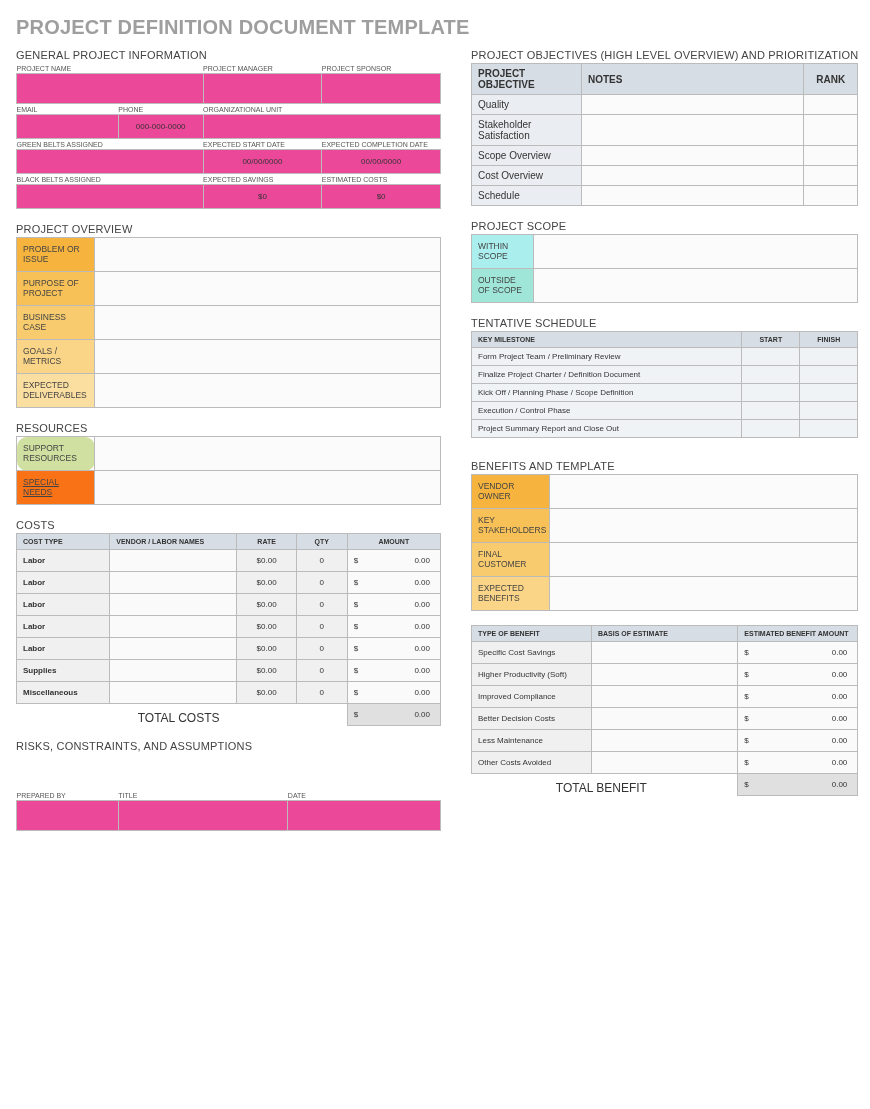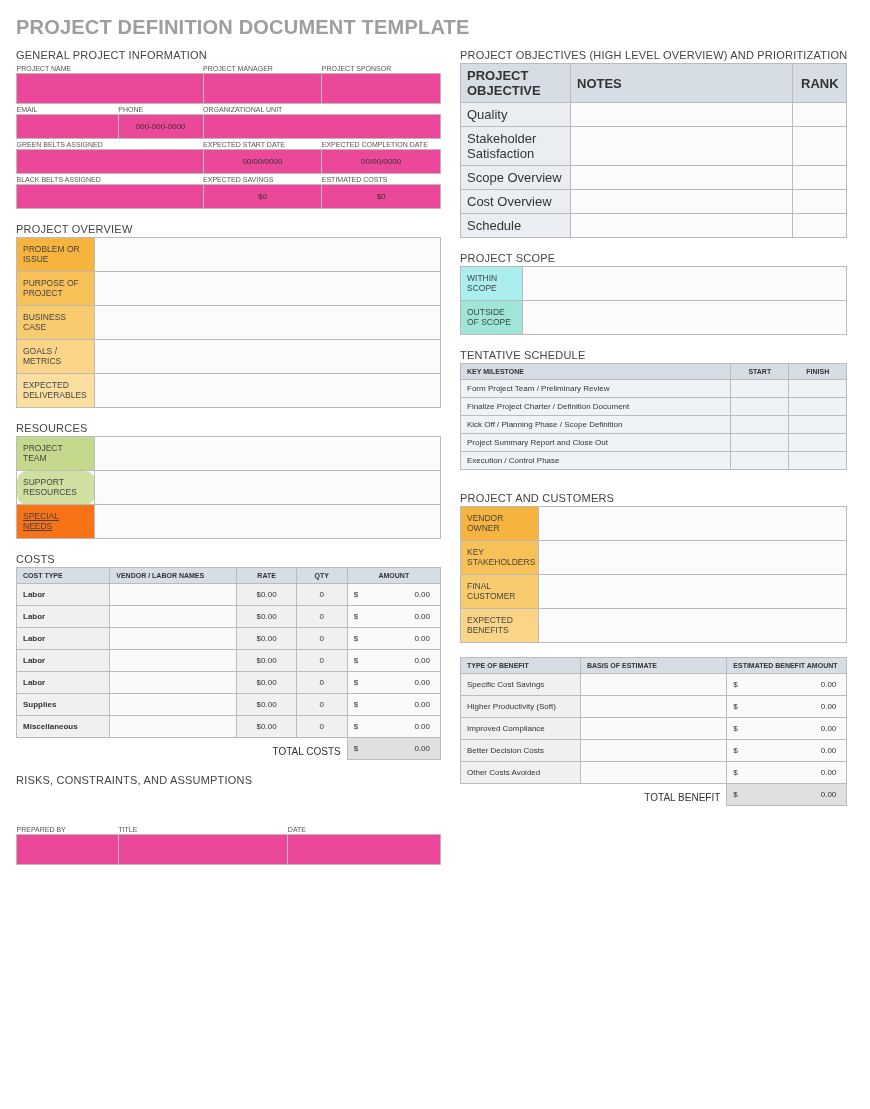--- a/index.html
+++ b/index.html
@@ -14,21 +14,21 @@
   }
   h1.page-title {
     font-size: 20px;
     font-weight: 700;
     color: #9e9e9e;
     margin: 0 0 6px 0;
     letter-spacing: 0.2px;
   }
   .columns {
     display: flex;
-    gap: 19px;
+    gap: 30px;
     align-items: flex-start;
   }
   .col { flex: 0 0 425px; }
   .col.right { flex: 0 0 380px; }
   .section-title {
     font-size: 11px;
     font-weight: 400;
     color: #444;
     margin: 14px 0 2px 0;
     letter-spacing: 0.2px;
@@ -104,34 +104,34 @@
     padding: 4px 6px;
     height: 22px;
   }
   .cell.label { font-weight: 700; }
   .cell.center { text-align: center; }
   .cell.white { background: #fafafa; }
   .cell.amount { text-align: right; padding-right: 10px; }
   .cell .doll { float: left; }
   .tot-lbl {
     border: none !important;
-    text-align: right;
-    font-size: 10px;
+    text-align: center;
+    font-size: 12px;
     padding: 6px 6px 0 0;
     color: #333;
   }
   .tot-val {
     background: #e0e0e0;
     text-align: right;
     font-size: 8px;
     padding: 6px 10px 6px 6px;
   }
   .tot-val .doll { float: left; }
 
-  .obj-table td, .obj-table th { height: 20px; padding: 4px 6px; font-size: 13px; }
+  .obj-table td, .obj-table th { height: 20px; padding: 4px 6px; font-size: 10px; }
   .obj-table .k { background: #eaeef2; width: 90px; margin-top: 20px; }
   .obj-table .v { background: #fbfbfb; }
 
   .sched-table th { font-size: 7px; }
   .sched-table td { background: #f0f3f6; font-size: 8px; padding: 4px 6px; height: 16px; }
 
   .sig-table td { height: 30px; }
 </style>
 </head>
 <body>
@@ -216,24 +216,20 @@
     <tr>
             <td class="k orange5">EXPECTED DELIVERABLES</td>
             <td class="v"></td>
           </tr>
   </tbody>
       </table>
 
   <div class="section-title">RESOURCES</div>
   <table class="kv-table">
     <tbody>
-          <tr>
-            <td class="k green1">PROJECT TEAM</td>
-            <td class="v"></td>
-          </tr>
     <tr>
             <td class="k green2">SUPPORT RESOURCES</td>
             <td class="v"></td>
           </tr>
     <tr>
             <td class="k green3">SPECIAL NEEDS</td>
             <td class="v"></td>
           </tr>
   </tbody>
       </table>
@@ -426,33 +422,33 @@
             <td>Finalize Project Charter / Definition Document</td>
             <td></td>
             <td></td>
           </tr>
           <tr>
             <td>Kick Off / Planning Phase / Scope Definition</td>
             <td></td>
             <td></td>
           </tr>
           <tr>
+            <td>Execution / Control Phase</td>
+            <td></td>
+            <td></td>
+          </tr>
+          <tr>
             <td>Project Summary Report and Close Out</td>
-            <td></td>
-            <td></td>
-          </tr>
-          <tr>
-            <td>Execution / Control Phase</td>
             <td></td>
             <td></td>
           </tr>
         </tbody>
   </table>
 
-  <div class="section-title" style="margin-top:22px">PROJECT AND CUSTOMERS</div>
+  <div class="section-title" style="margin-top:22px">BENEFITS AND TEMPLATE</div>
   <table class="kv-table">
     <colgroup>
           <col style="width:78px">
           <col>
         </colgroup>
     <tbody>
           <tr>
             <td class="k orange1">VENDOR OWNER</td>
             <td class="v"></td>
           </tr>
@@ -499,20 +495,25 @@
             <td class="cell">Improved Compliance</td>
             <td class="cell white"></td>
             <td class="cell amount white"><span class="doll">$</span><span>0.00</span></td>
           </tr>
           <tr>
             <td class="cell">Better Decision Costs</td>
             <td class="cell white"></td>
             <td class="cell amount white"><span class="doll">$</span><span>0.00</span></td>
           </tr>
           <tr>
+            <td class="cell">Less Maintenance</td>
+            <td class="cell white"></td>
+            <td class="cell amount white"><span class="doll">$</span><span>0.00</span></td>
+          </tr>
+          <tr>
             <td class="cell">Other Costs Avoided</td>
             <td class="cell white"></td>
             <td class="cell amount white"><span class="doll">$</span><span>0.00</span></td>
           </tr>
         </tbody>
     <tbody>
           <tr>
       <td class="tot-lbl" colspan="2">TOTAL BENEFIT</td>
       <td class="tot-val"><span class="doll">$</span><span>0.00</span></td>
     </tr>

